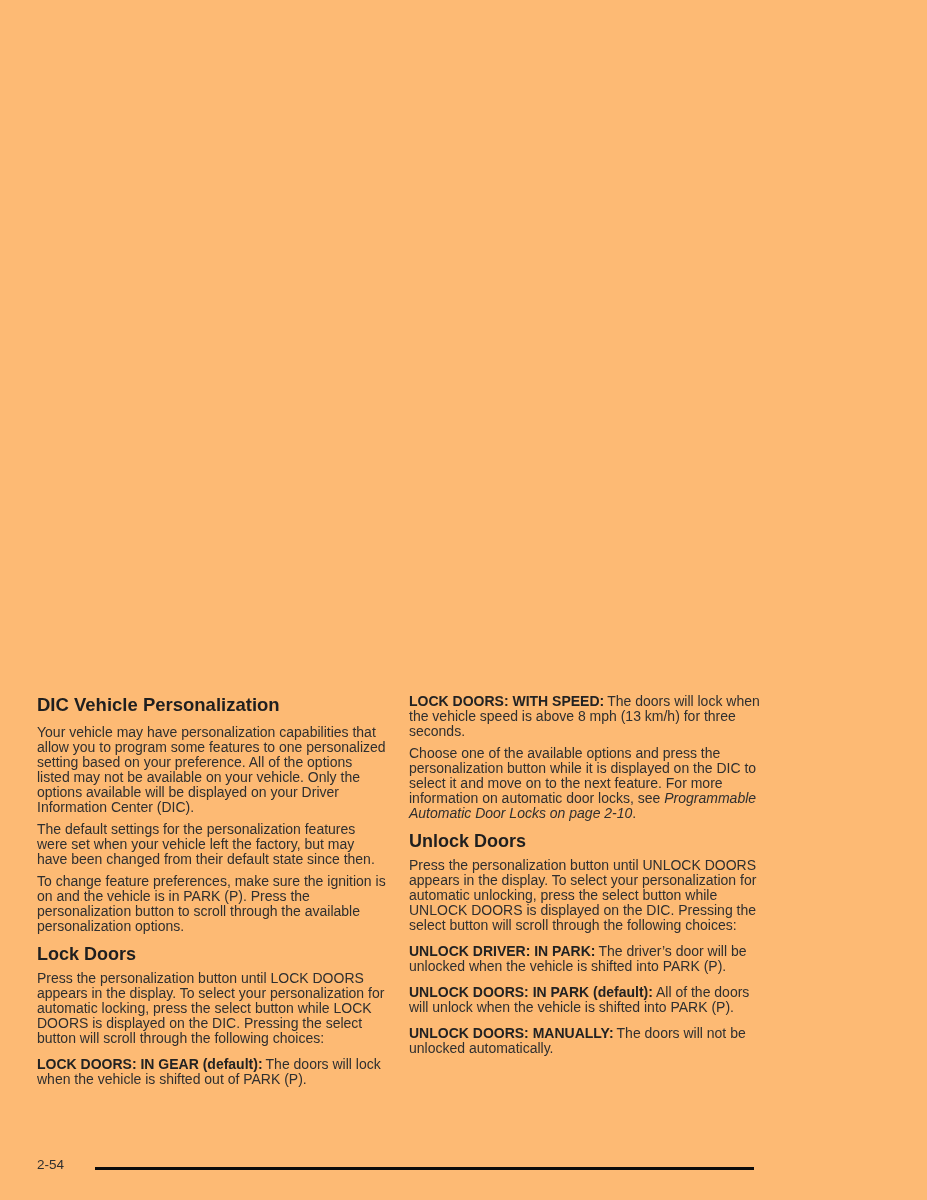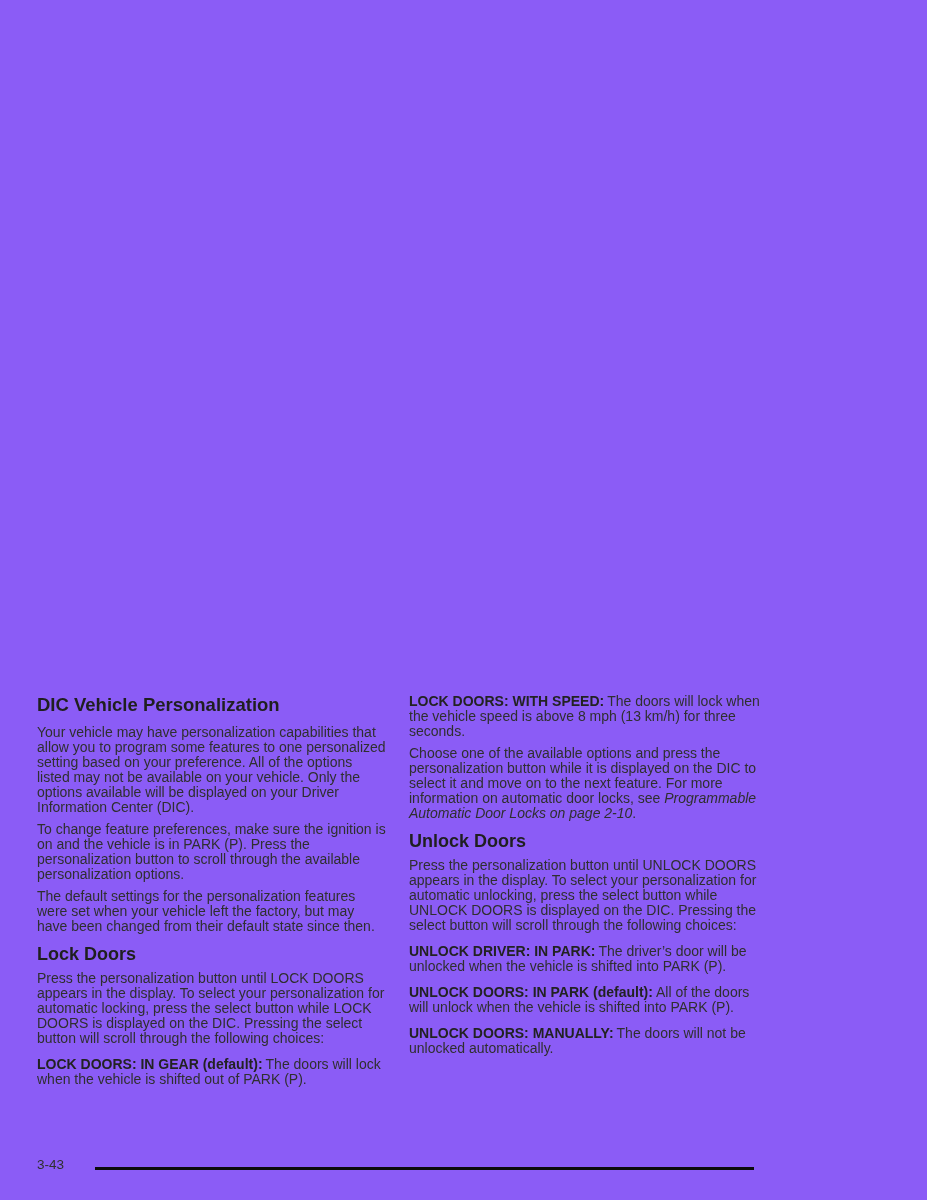--- a/index.html
+++ b/index.html
@@ -10,21 +10,21 @@
       background: #ffffff;
       font-family: "Liberation Sans", sans-serif;
       color: #2f2f2f;
       position: relative;
       overflow: hidden;
     }
     .page {
       position: absolute;
       top: 0; left: 0;
       width: 927px; height: 1200px;
-      background: #8b5cf6;
+      background: #fdba74;
     }
     .columns {
       position: absolute;
       top: 694px;
       left: 37px;
       width: 730px;
       display: flex;
       align-items: flex-start;
     }
     .col-left {
@@ -91,35 +91,35 @@
 </head>
 <body>
 
 <div class="page">
 
   <div class="columns">
 
     <div class="col-left">
       <h1 class="doc-title">DIC Vehicle Personalization</h1>
       <p>Your vehicle may have personalization capabilities that allow you to program some features to one personalized setting based on your preference. All of the options listed may not be available on your vehicle. Only the options available will be displayed on your Driver Information Center (DIC).</p>
+      <p>The default settings for the personalization features were set when your vehicle left the factory, but may have been changed from their default state since then.</p>
       <p>To change feature preferences, make sure the ignition is on and the vehicle is in PARK (P). Press the personalization button to scroll through the available personalization options.</p>
-      <p>The default settings for the personalization features were set when your vehicle left the factory, but may have been changed from their default state since then.</p>
       <h2 class="sec-title">Lock Doors</h2>
       <p>Press the personalization button until LOCK DOORS appears in the display. To select your personalization for automatic locking, press the select button while LOCK DOORS is displayed on the DIC. Pressing the select button will scroll through the following choices:</p>
       <p class="option"><strong class="lead">LOCK DOORS: IN GEAR (default):</strong><span class="rest">The doors will lock when the vehicle is shifted out of PARK (P).</span></p>
     </div>
 
     <div class="col-right">
       <p class="option"><strong class="lead">LOCK DOORS: WITH SPEED:</strong><span class="rest">The doors will lock when the vehicle speed is above 8 mph (13 km/h) for three seconds.</span></p>
       <p><span>Choose one of the available options and press the personalization button while it is displayed on the DIC to select it and move on to the next feature. For more information on automatic door locks, see </span><em class="xref">Programmable Automatic Door Locks on page 2-10</em><span>.</span></p>
       <h2 class="sec-title">Unlock Doors</h2>
       <p>Press the personalization button until UNLOCK DOORS appears in the display. To select your personalization for automatic unlocking, press the select button while UNLOCK DOORS is displayed on the DIC. Pressing the select button will scroll through the following choices:</p>
       <p class="option"><strong class="lead">UNLOCK DRIVER: IN PARK:</strong><span class="rest">The driver’s door will be unlocked when the vehicle is shifted into PARK (P).</span></p>
       <p class="option"><strong class="lead">UNLOCK DOORS: IN PARK (default):</strong><span class="rest">All of the doors will unlock when the vehicle is shifted into PARK (P).</span></p>
       <p class="option"><strong class="lead">UNLOCK DOORS: MANUALLY:</strong><span class="rest">The doors will not be unlocked automatically.</span></p>
     </div>
 
   </div>
 
-  <div class="page-number">3-43</div>
+  <div class="page-number">2-54</div>
   <div class="footer-rule"></div>
 
 </div>
 
 </body></html>

